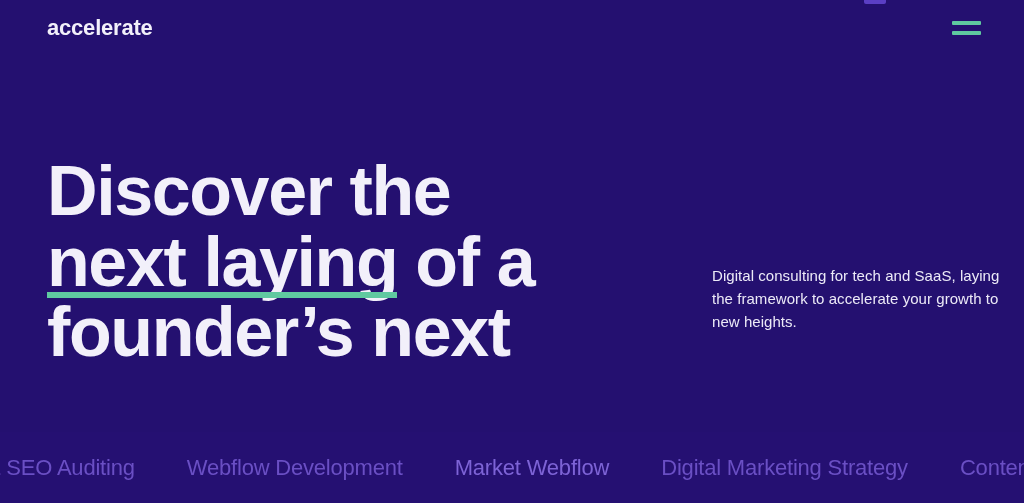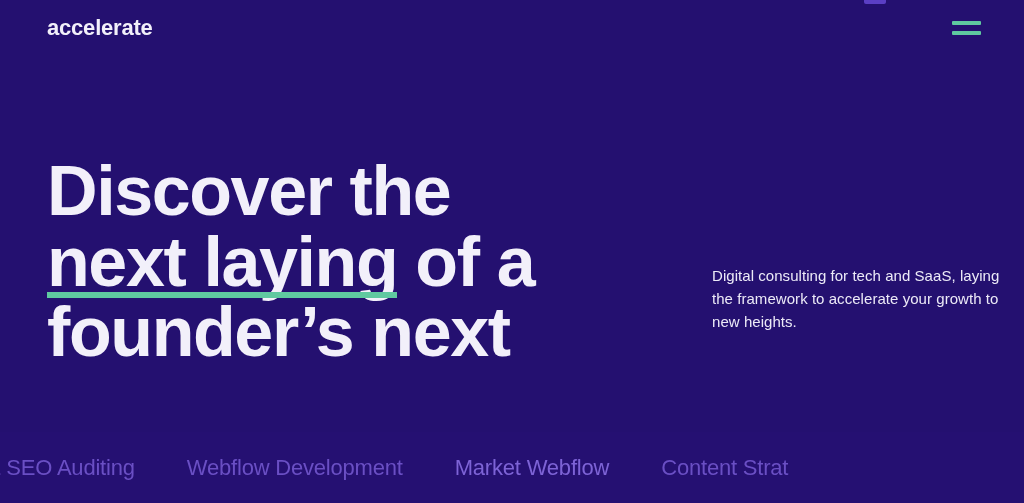--- a/index.html
+++ b/index.html
@@ -189,17 +189,18 @@
 
     <p class="lede">Digital consulting for tech and SaaS, laying the framework to accelerate your growth to new heights.</p>
 
   </section>
 
   <div class="ticker">
     <div class="ticker-track">
       <span class="ticker-item">e &amp; SEO Auditing</span>
       <span class="ticker-item">Webflow Development</span>
       <span class="ticker-item active">Market Webflow</span>
+      <span class="ticker-item">Digital Marketing Strategy</span>
       <span class="ticker-item">Content Strat</span>
     </div>
   </div>
 
 </div>
 
 </body></html>

